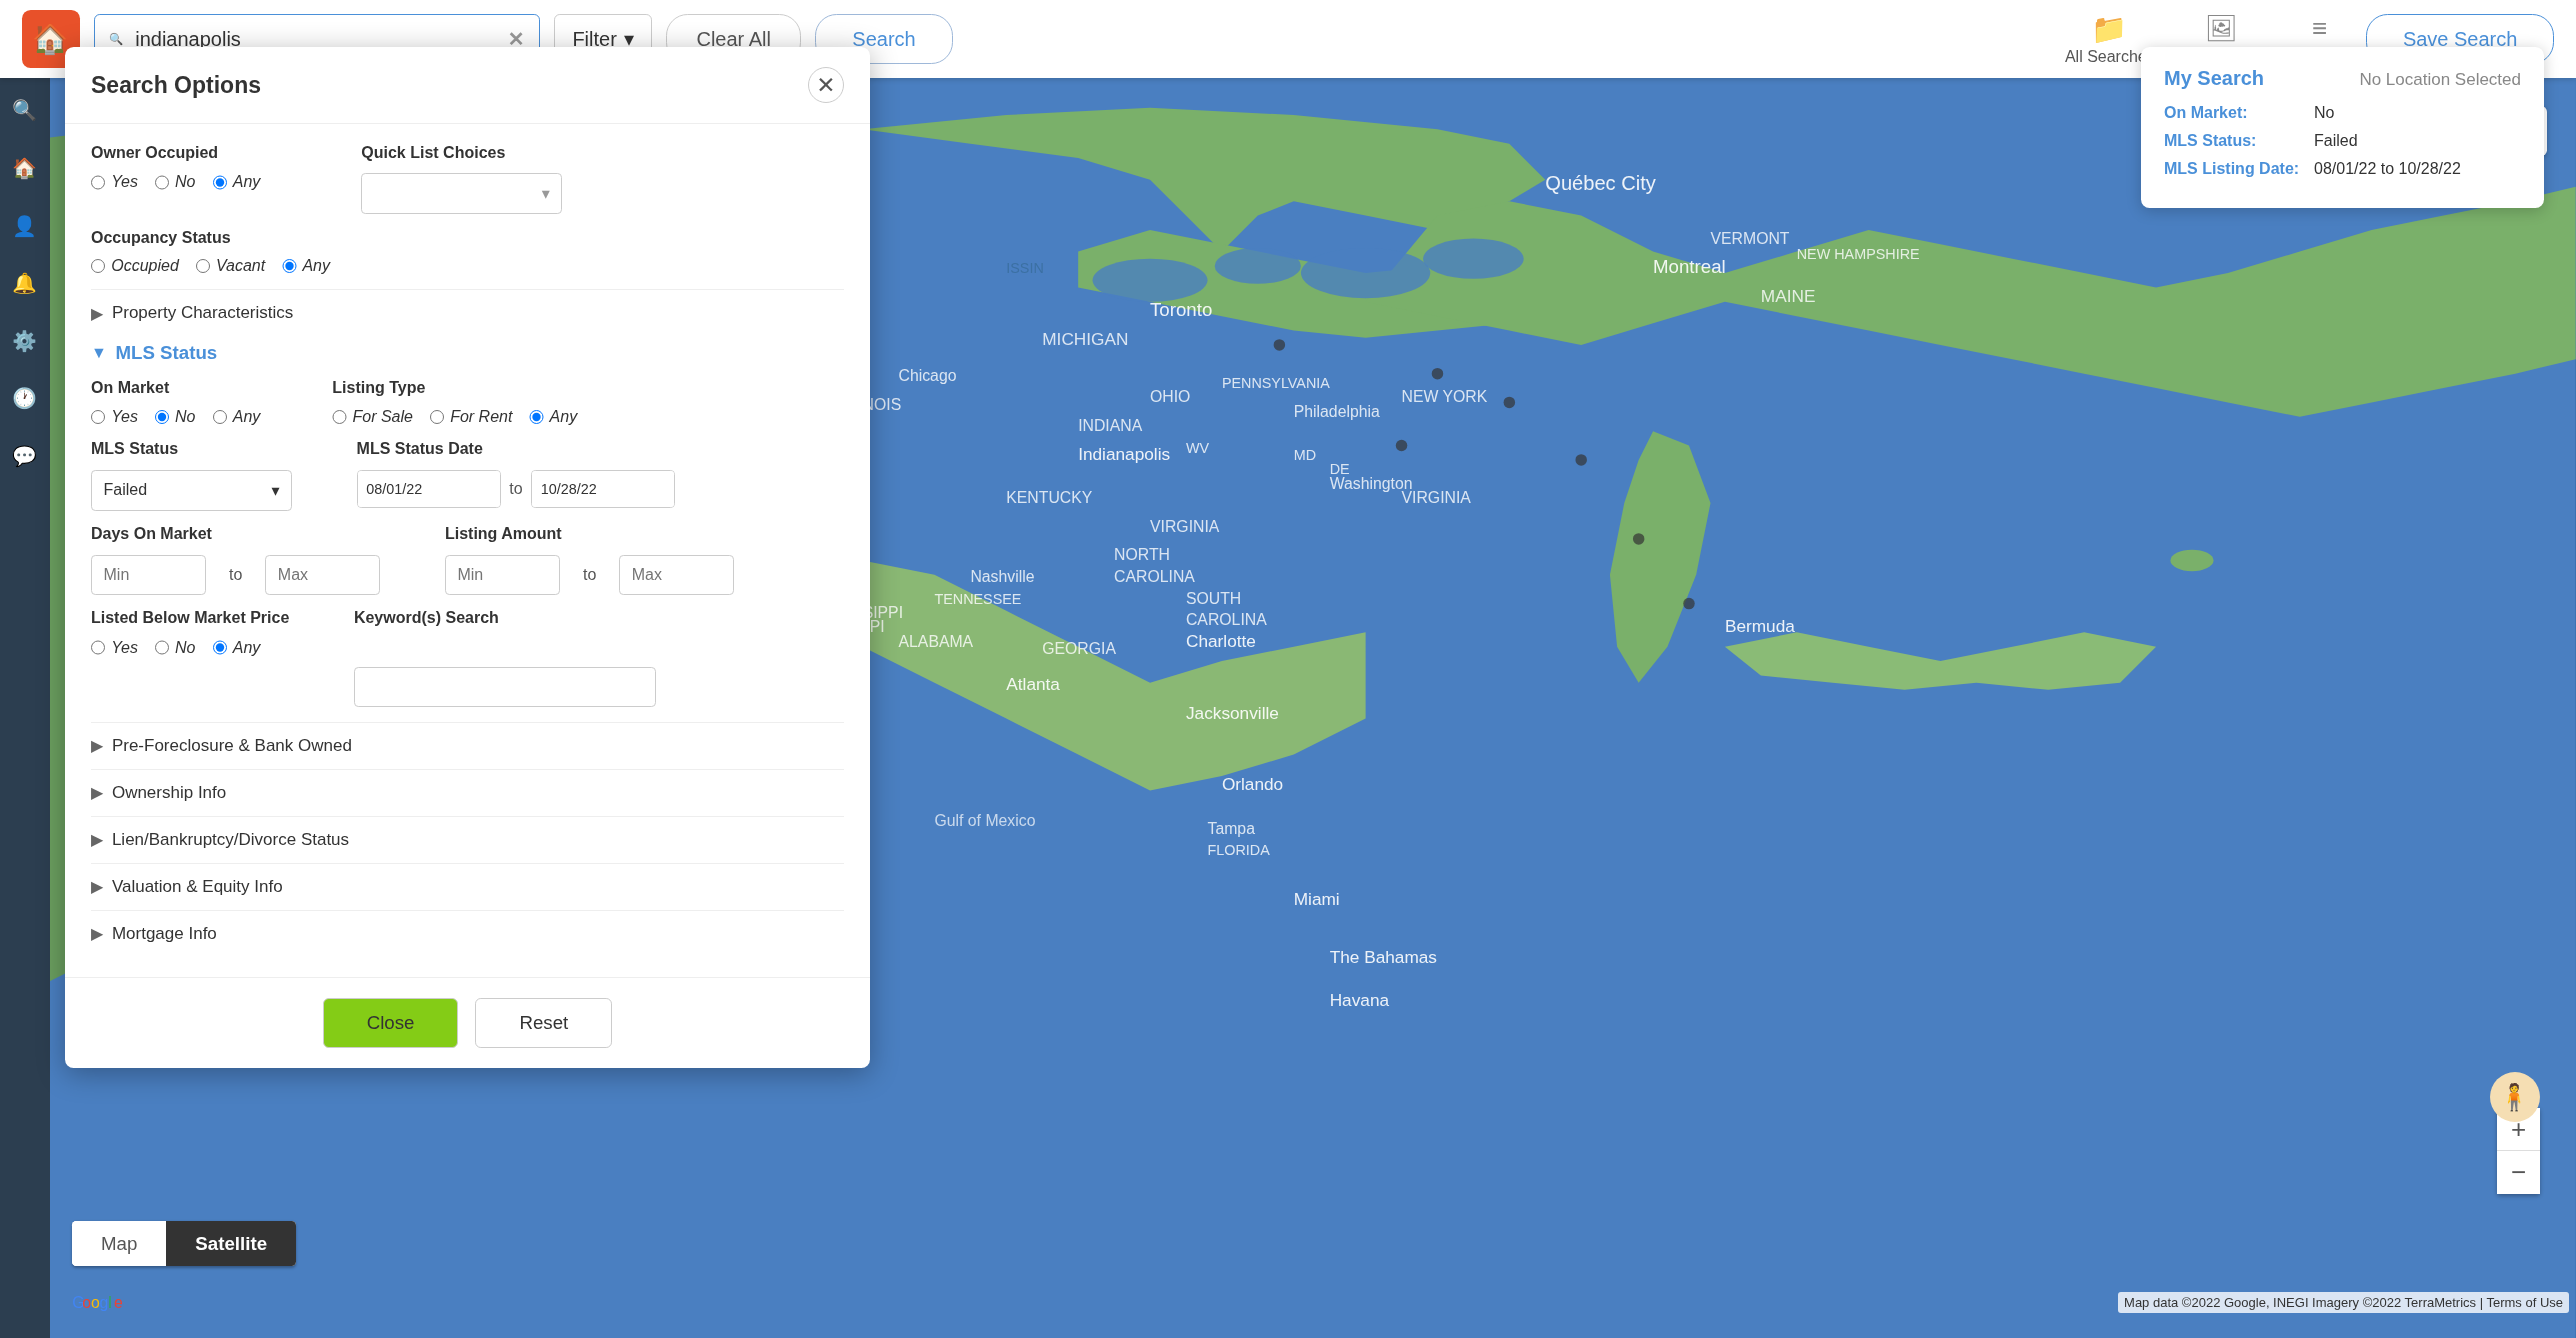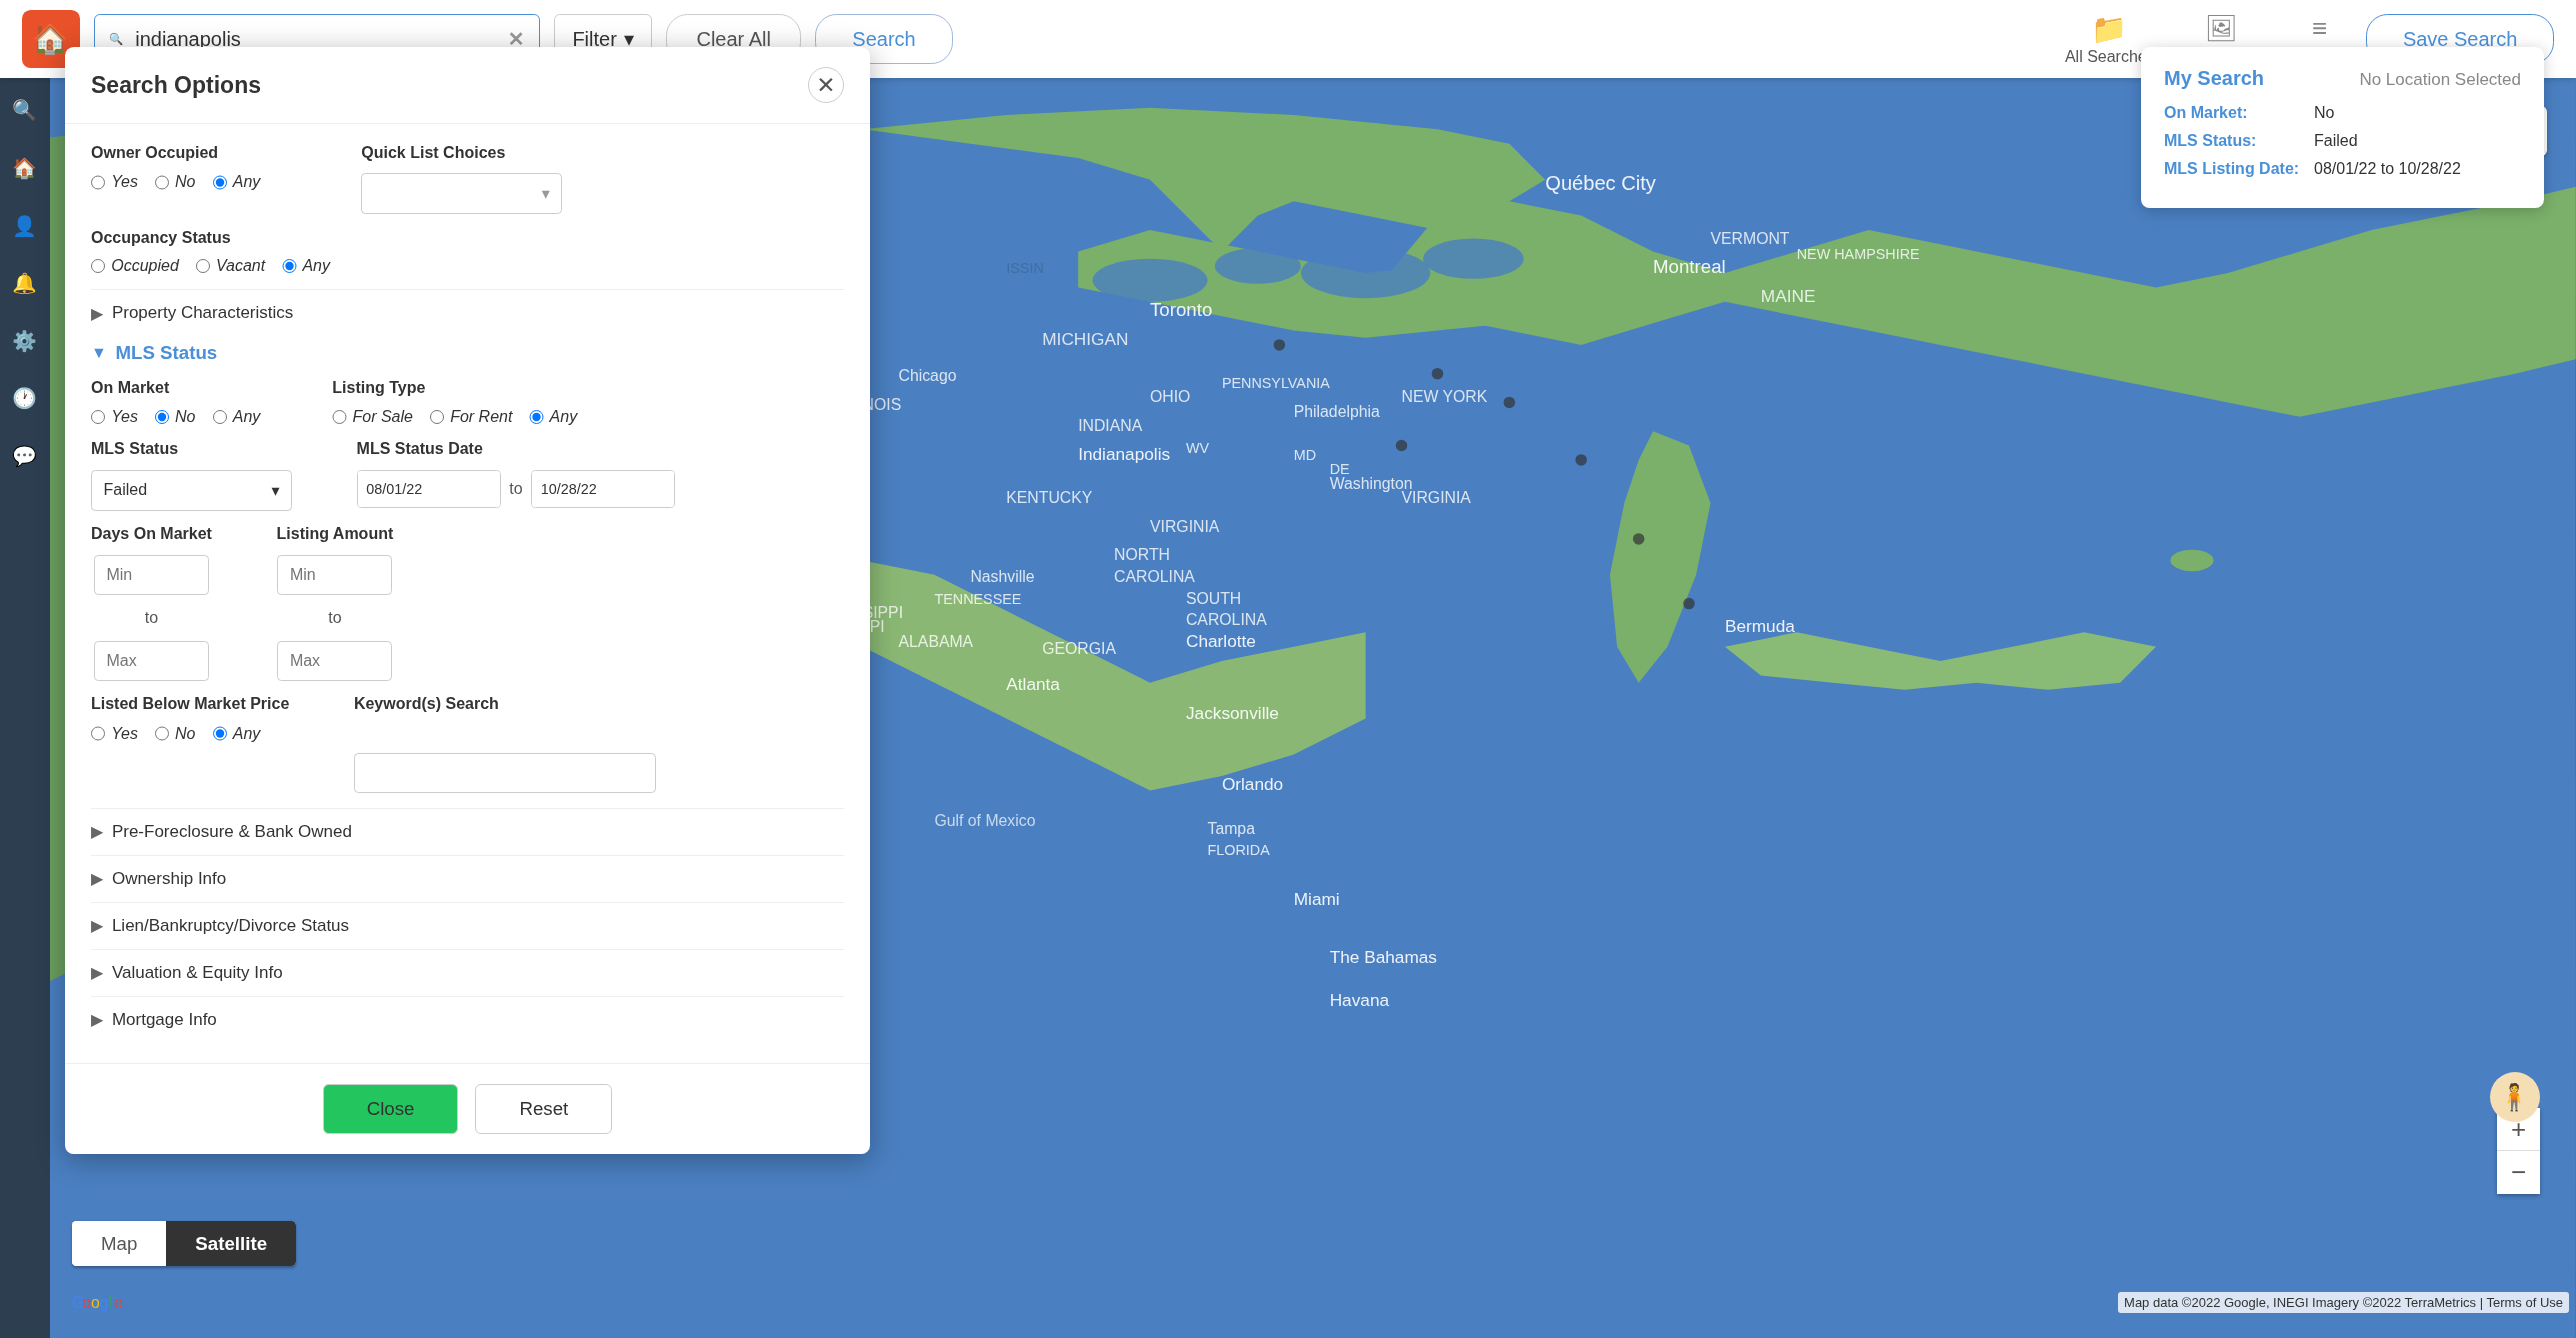--- a/index.html
+++ b/index.html
@@ -201,41 +201,41 @@
       display: flex; align-items: center; border: 0.7px solid #ccc; border-radius: 4.3px;
       overflow: hidden; width: 144px;
     }
     .date-input {
       border: none; outline: none; font-size: 14.4px; padding: 10px 8.6px; flex: 1; color: #333;
     }
     .date-range-row { display: flex; align-items: center; gap: 8.6px; }
     .to-label { font-size: 16px; color: #555; }
 
     
-    .minmax-row { display: flex; align-items: center; gap: 14px; flex-direction: column; }
+    .minmax-row { display: flex; align-items: center; gap: 23px; }
     .minmax-input { border: 0.7px solid #ccc; border-radius: 4.3px; padding: 10px 11.5px; font-size: 16px; width: 115px; color: #999; outline: none; }
 
     
     .keywords-input { border: 0.7px solid #ccc; border-radius: 4.3px; padding: 10px 11.5px; font-size: 16px; width: 302px; outline: none; }
 
     
     .quick-list-select {
       border: 0.7px solid #ccc; border-radius: 4.3px; padding: 10px 11.5px;
       font-size: 16px; color: #999; background: white; cursor: pointer;
       display: flex; align-items: center; justify-content: space-between;
       width: 201px;
     }
 
     
     .modal-footer {
       display: flex; justify-content: center; gap: 17px; padding: 20px 26px; border-top: 0.7px solid #eee;
     }
     .close-btn {
       border: 0.7px solid #ccc; border-radius: 5.8px; padding: 13px 43px;
-      font-size: 18.7px; cursor: pointer; background: #22c55e; color: #333;
+      font-size: 18.7px; cursor: pointer; background: #84cc16; color: #333;
     }
     .reset-btn {
       border: 0.7px solid #ccc; border-radius: 5.8px; padding: 13px 43px;
       font-size: 18.7px; cursor: pointer; background: white; color: #333;
     }
 
     
     .map-svg { position: absolute; top: 0; left: 0; width: 100%; height: 100%; }
   </style>
 </head>

